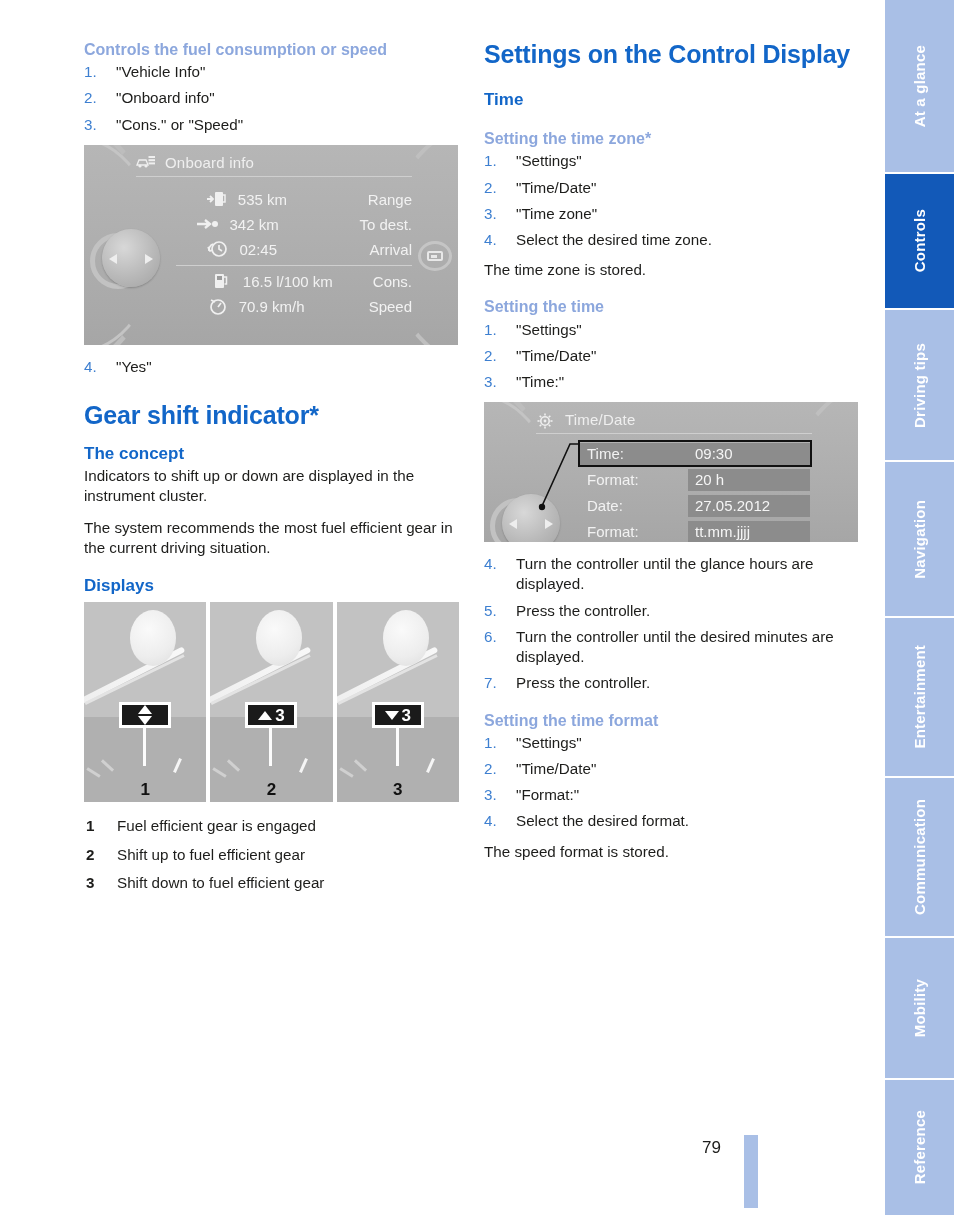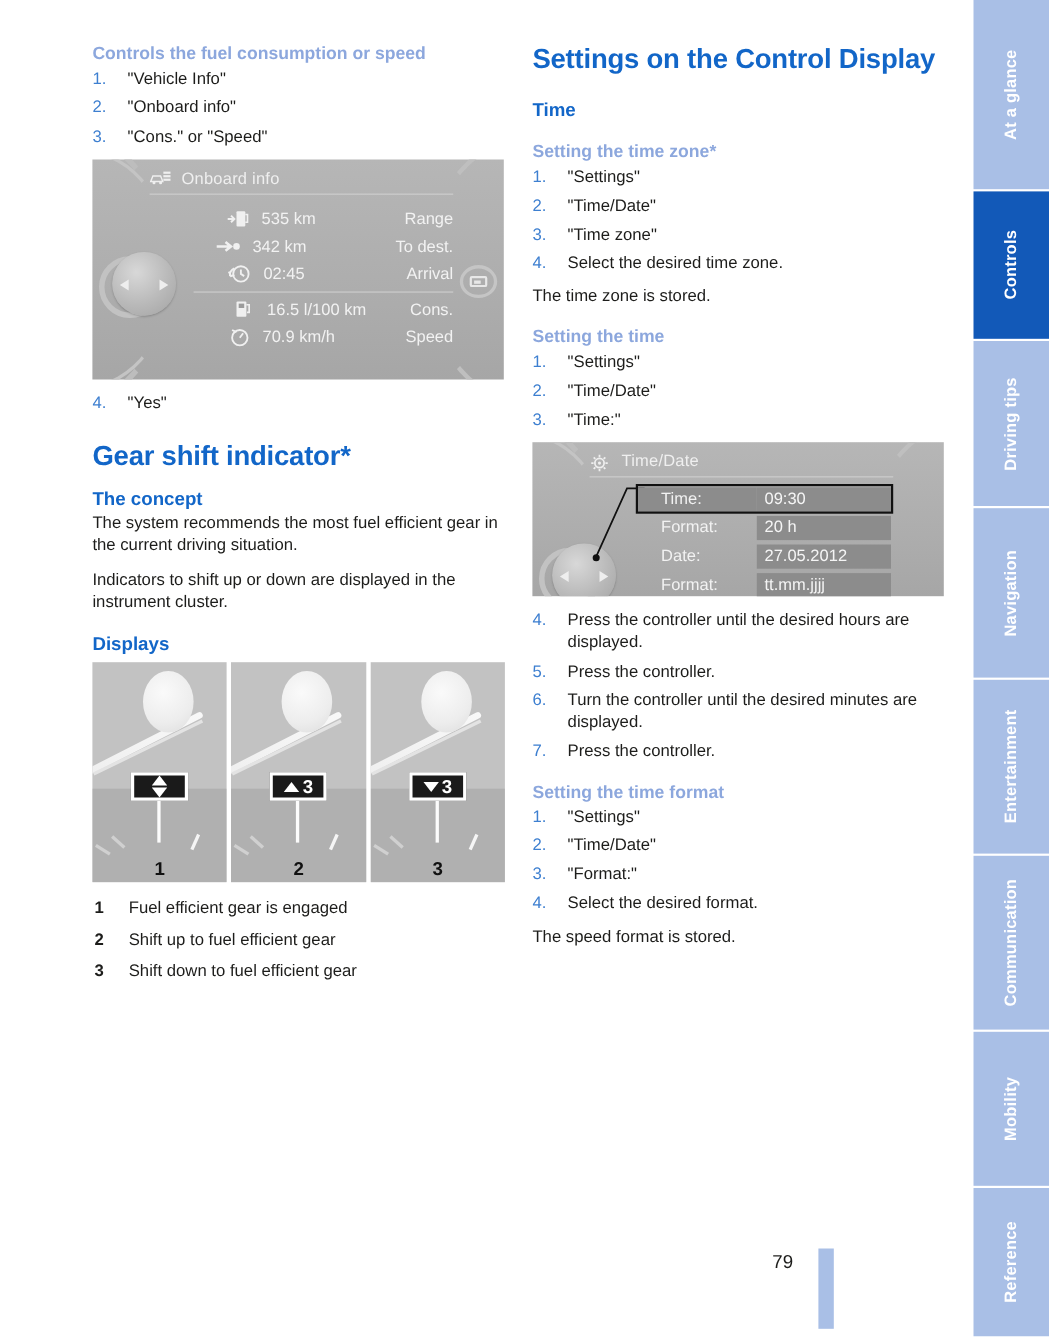--- a/index.html
+++ b/index.html
@@ -159,21 +159,21 @@
   .ob-row .ic  { width: 42px; flex: none; display:flex; align-items:center; justify-content:center; }
   .ob-row .val { width: 130px; color: #f2f2f2; font-size: 15px; flex: none; }
   .ob-row .lbl { color: #f2f2f2; font-size: 15px; }
   .ob-sep { height: 1px; background: #cfcfcf; margin: 3px 0 3px 0; }
 
   
   .td-rows { position: absolute; left: 96px; top: 40px; }
   .td-row  { display: flex; align-items: center; height: 23px; margin-bottom: 3px; }
   .td-label {
     width: 108px; height: 22px; display: flex; align-items: center;
-    color: #f2f2f2; font-size: 15px; padding-left: 21px;
+    color: #f2f2f2; font-size: 15px; padding-left: 7px;
   }
   .td-value {
     width: 122px; height: 22px; display: flex; align-items: center;
     background: #8c8c8c; color: #f5f5f5; font-size: 15px; padding-left: 7px;
   }
   .td-row.selected .td-label,
   .td-row.selected .td-value { background: #8c8c8c; }
   .td-row.selected {
     outline: 2px solid #111; outline-offset: 0;
     width: 230px;
@@ -383,22 +383,22 @@
       <li>
         <span class="num">4.</span>
         <span>"Yes"</span>
       </li>
     </ol>
 
     <h1 class="chapter-title" style="margin-top:24px;">Gear shift indicator*</h1>
 
     <h2 class="section-heading" style="margin-top:14px;">The concept</h2>
 
+    <p class="body-text">Indicators to shift up or down are displayed in the instrument cluster.</p>
     <p class="body-text">The system recommends the most fuel efficient gear in the current driving situation.</p>
-    <p class="body-text">Indicators to shift up or down are displayed in the instrument cluster.</p>
 
     <h2 class="section-heading" style="margin-top:18px;">Displays</h2>
 
     <div class="gear-figs">
 
       <div class="gear-fig">
         <div class="lower"></div>
         <div class="needle"></div>
         <div class="needle2"></div>
         <div class="dial-ball"></div>
@@ -568,21 +568,21 @@
         <div class="td-row">
           <span class="td-label">Format:</span>
           <span class="td-value">tt.mm.jjjj</span>
         </div>
       </div>
     </div>
 
     <ol class="steps" style="margin-top:4px;">
       <li>
         <span class="num">4.</span>
-        <span>Press the controller until the desired hours are displayed.</span>
+        <span>Turn the controller until the glance hours are displayed.</span>
       </li>
       <li>
         <span class="num">5.</span>
         <span>Press the controller.</span>
       </li>
       <li>
         <span class="num">6.</span>
         <span>Turn the controller until the desired minutes are displayed.</span>
       </li>
       <li>

